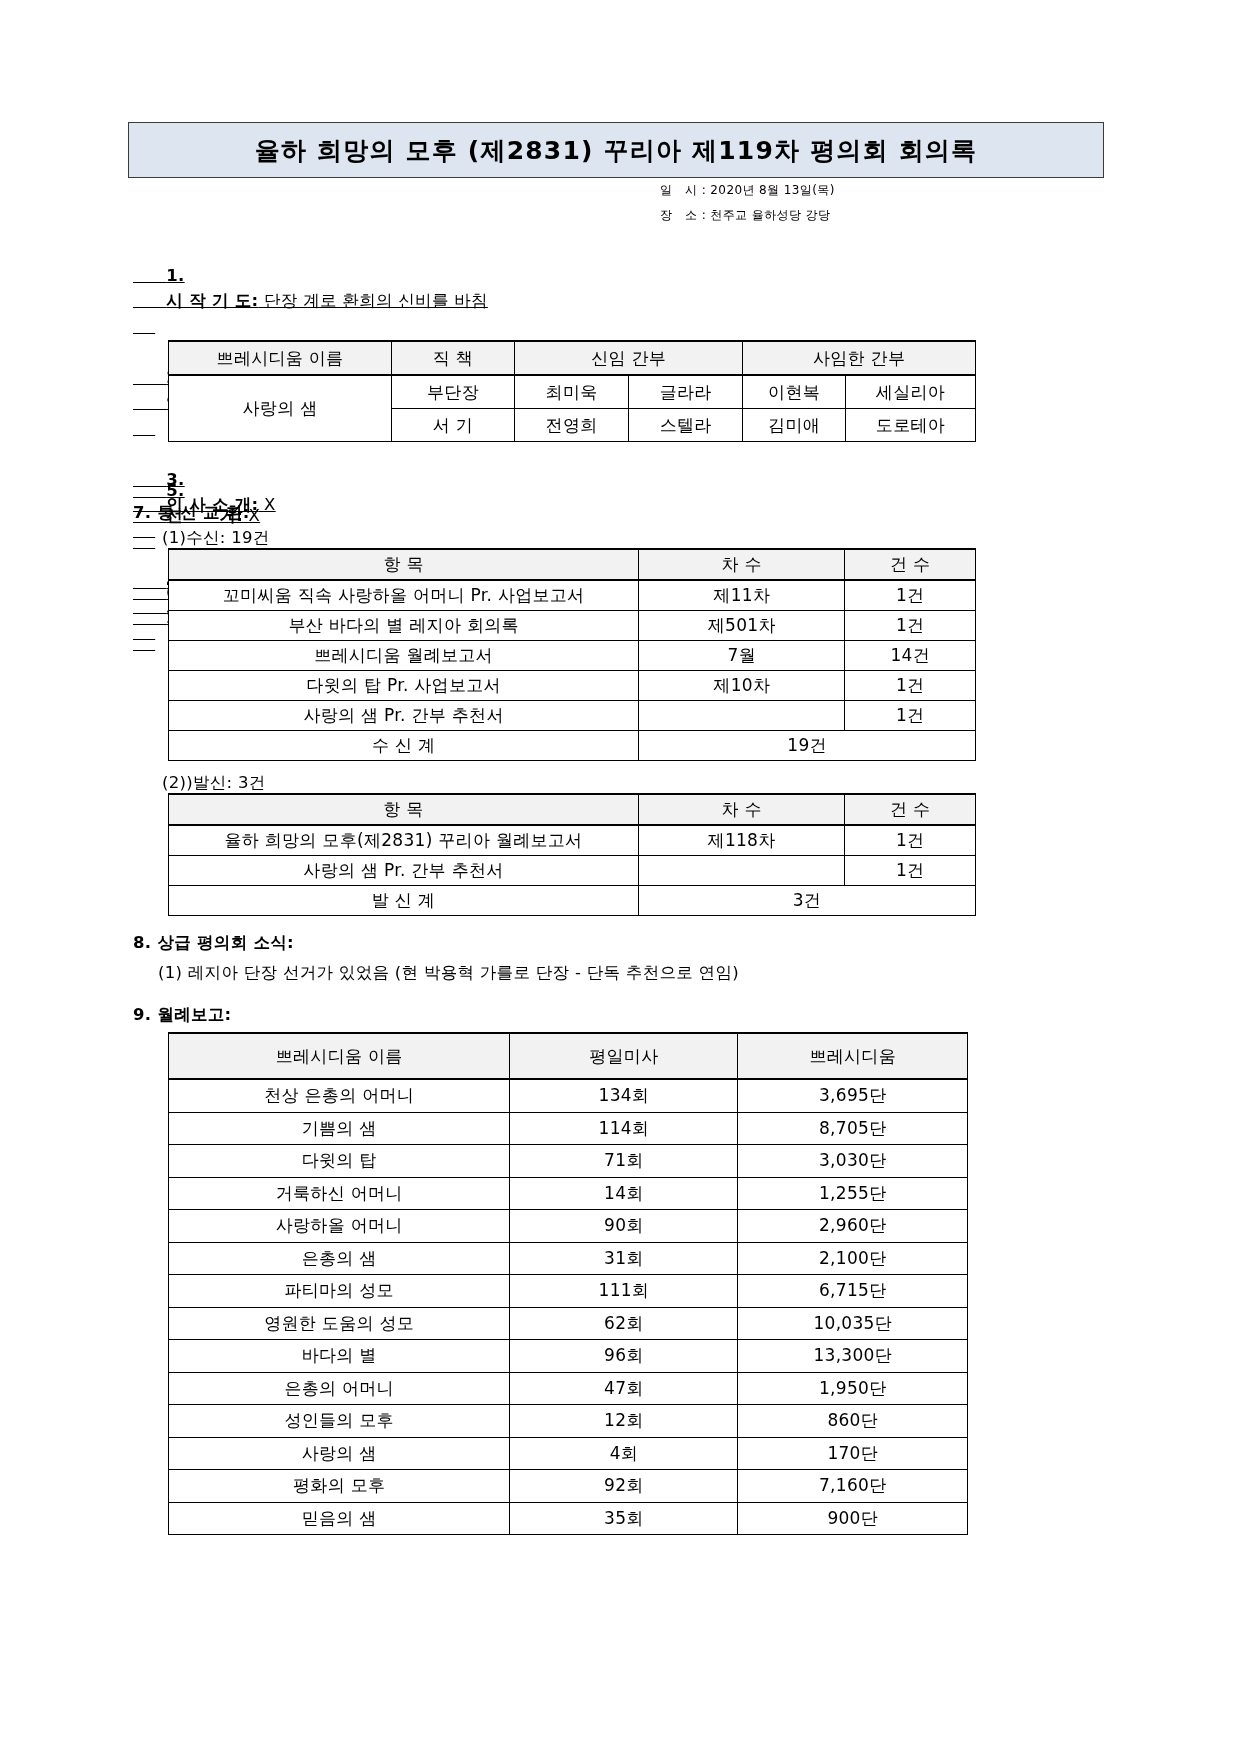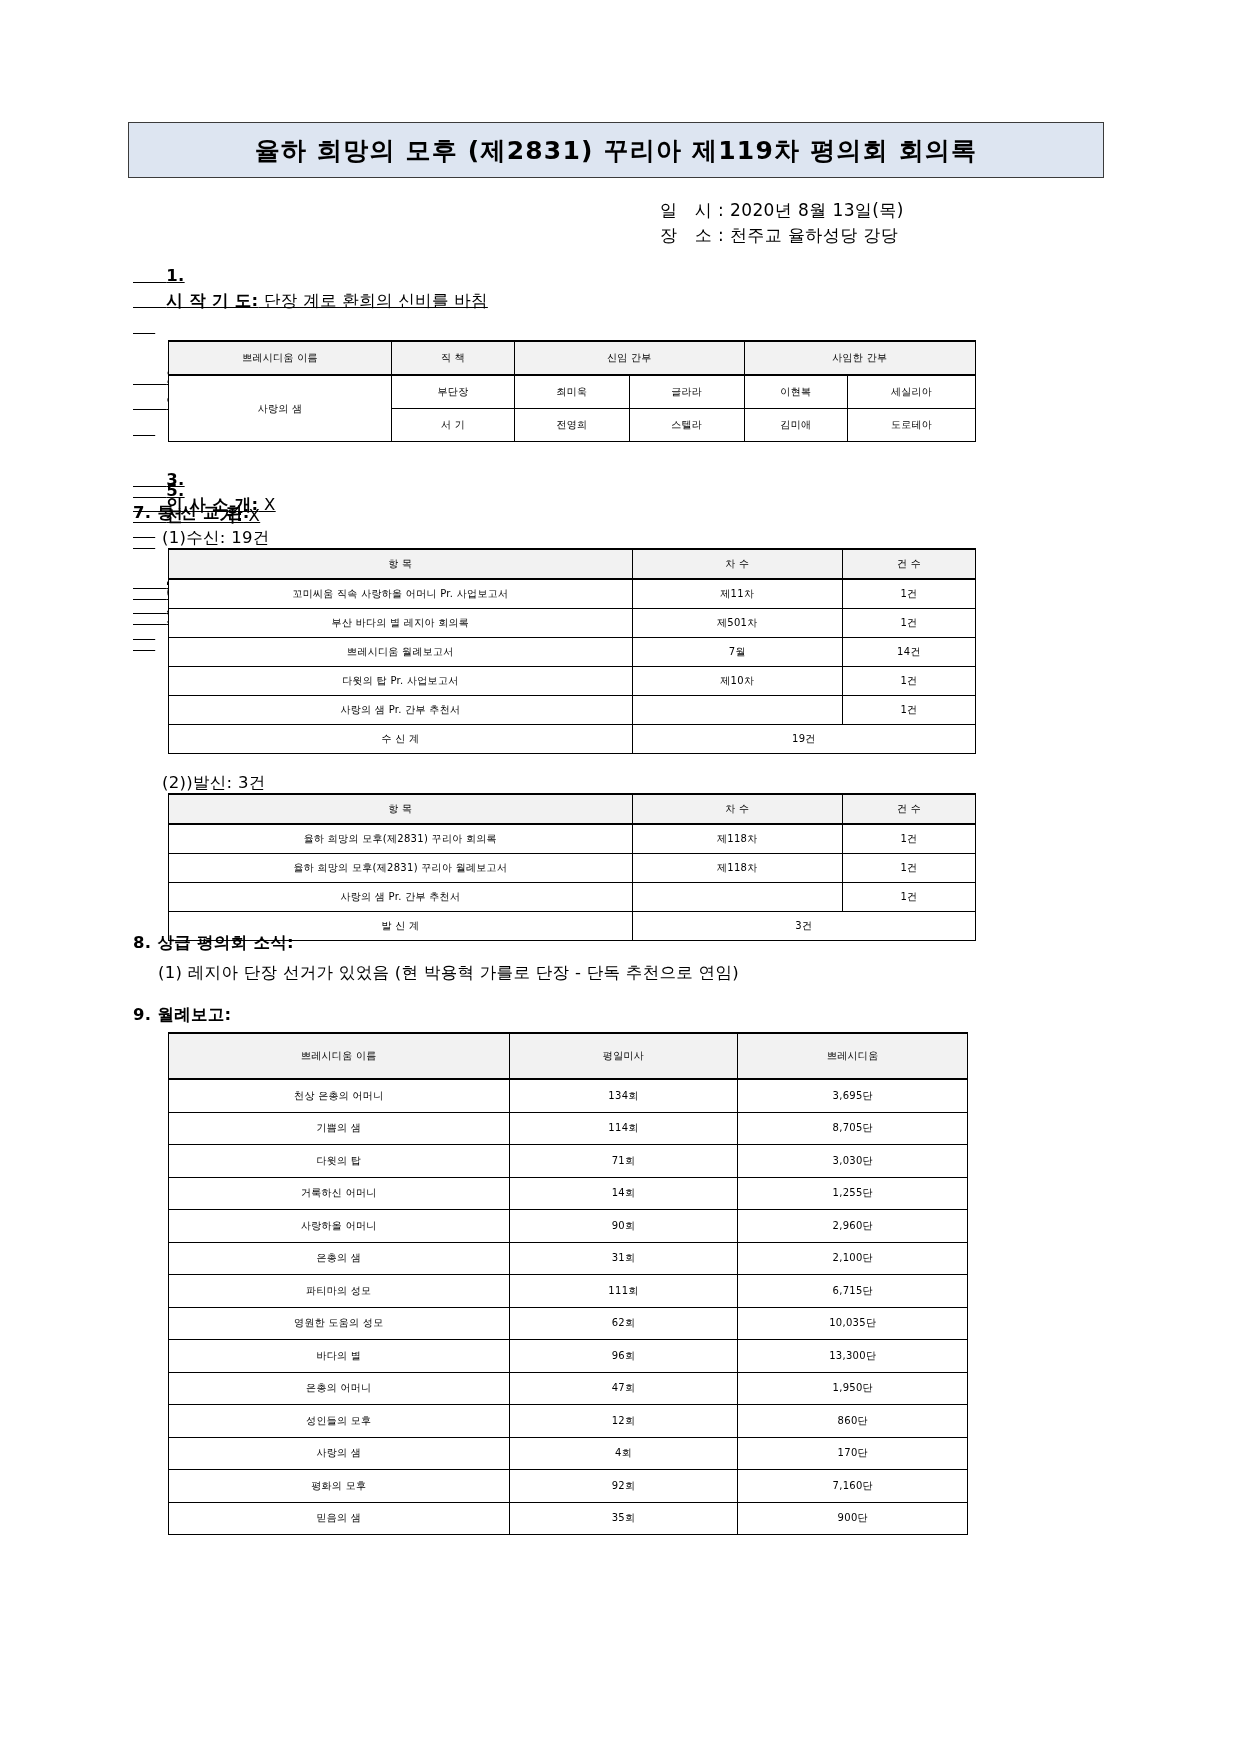--- a/index.html
+++ b/index.html
@@ -41,22 +41,22 @@
     font-size: 25px;
     font-weight: bold;
     letter-spacing: 1.2px;
     white-space: nowrap;
   }
 
   
   .meta {
     position: absolute;
     left: 660px;
-    top: 198px;
-    font-size: 17px;
+    top: 178px;
+    font-size: 12px;
     line-height: 25px;
     letter-spacing: 0.4px;
   }
   .meta-row { white-space: pre; }
 
   
   .agenda {
     position: absolute;
     left: 133px;
     top: 237px;
@@ -65,21 +65,21 @@
     letter-spacing: 0.3px;
   }
   .agenda-line { white-space: pre; text-decoration: underline; }
   .agenda-line .lbl { font-weight: bold; }
   .agenda-line .val { font-weight: normal; }
 
   
   table.doc {
     border-collapse: collapse;
     position: absolute;
-    font-size: 10px;
+    font-size: 17px;
     background: #ffffff;
   }
   table.doc td, table.doc th {
     border: 1px solid #000000;
     padding: 3px 6px;
     text-align: center;
     font-weight: normal;
     letter-spacing: 0.3px;
     white-space: nowrap;
   }
@@ -242,25 +242,20 @@
   <table class="doc" id="sent-table">
     <thead>
       <tr class="outer-top">
         <td style="width:470px">항        목</td>
         <td style="width:210px">차      수</td>
         <td style="width:128px">건      수</td>
       </tr>
     </thead>
     <tbody>
       <tr>
-        <td class="tl">율하 희망의 모후(제2831) 꾸리아 회의록</td>
-        <td>제118차</td>
-        <td>1건</td>
-      </tr>
-      <tr>
         <td class="tl">율하 희망의 모후(제2831) 꾸리아 월례보고서</td>
         <td>제118차</td>
         <td>1건</td>
       </tr>
       <tr>
         <td class="tl">사랑의 샘 Pr. 간부 추천서</td>
         <td></td>
         <td>1건</td>
       </tr>
       <tr>

